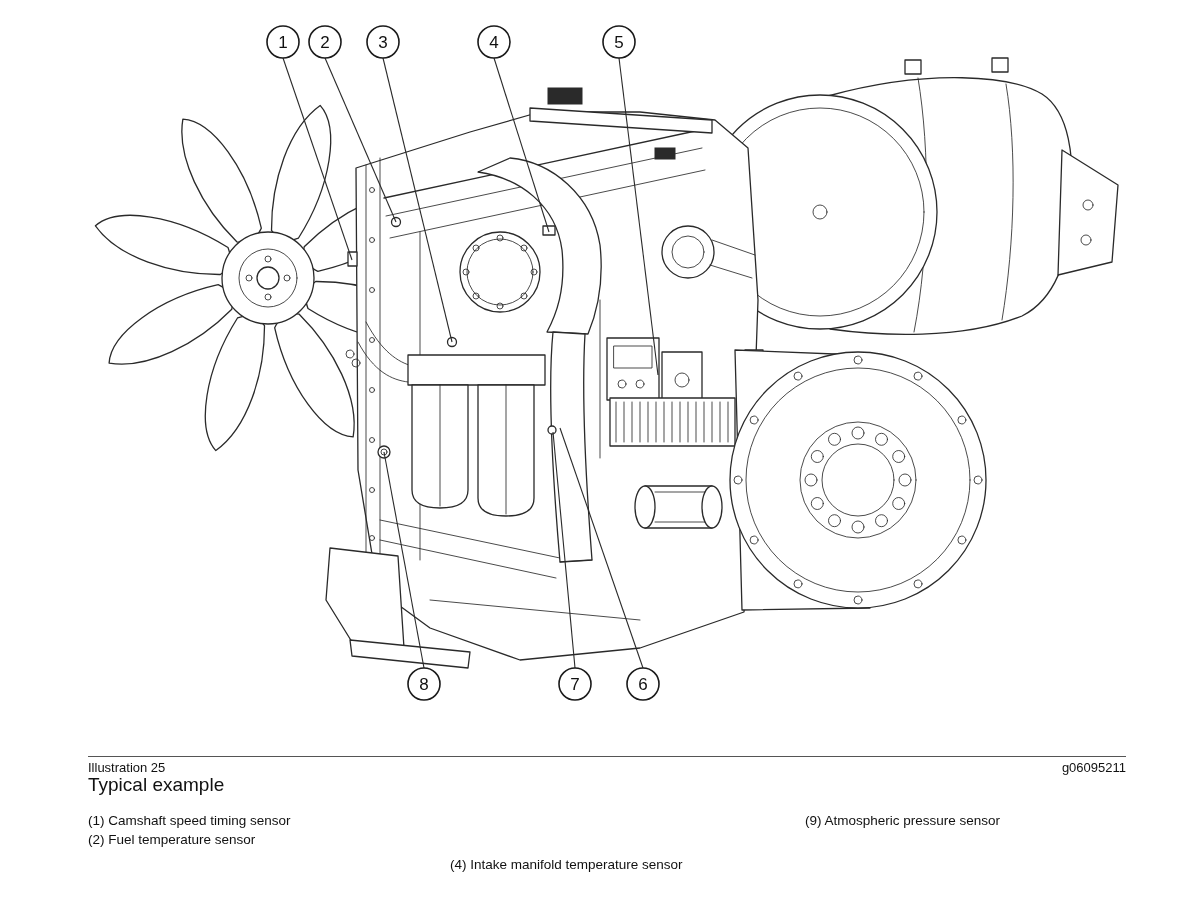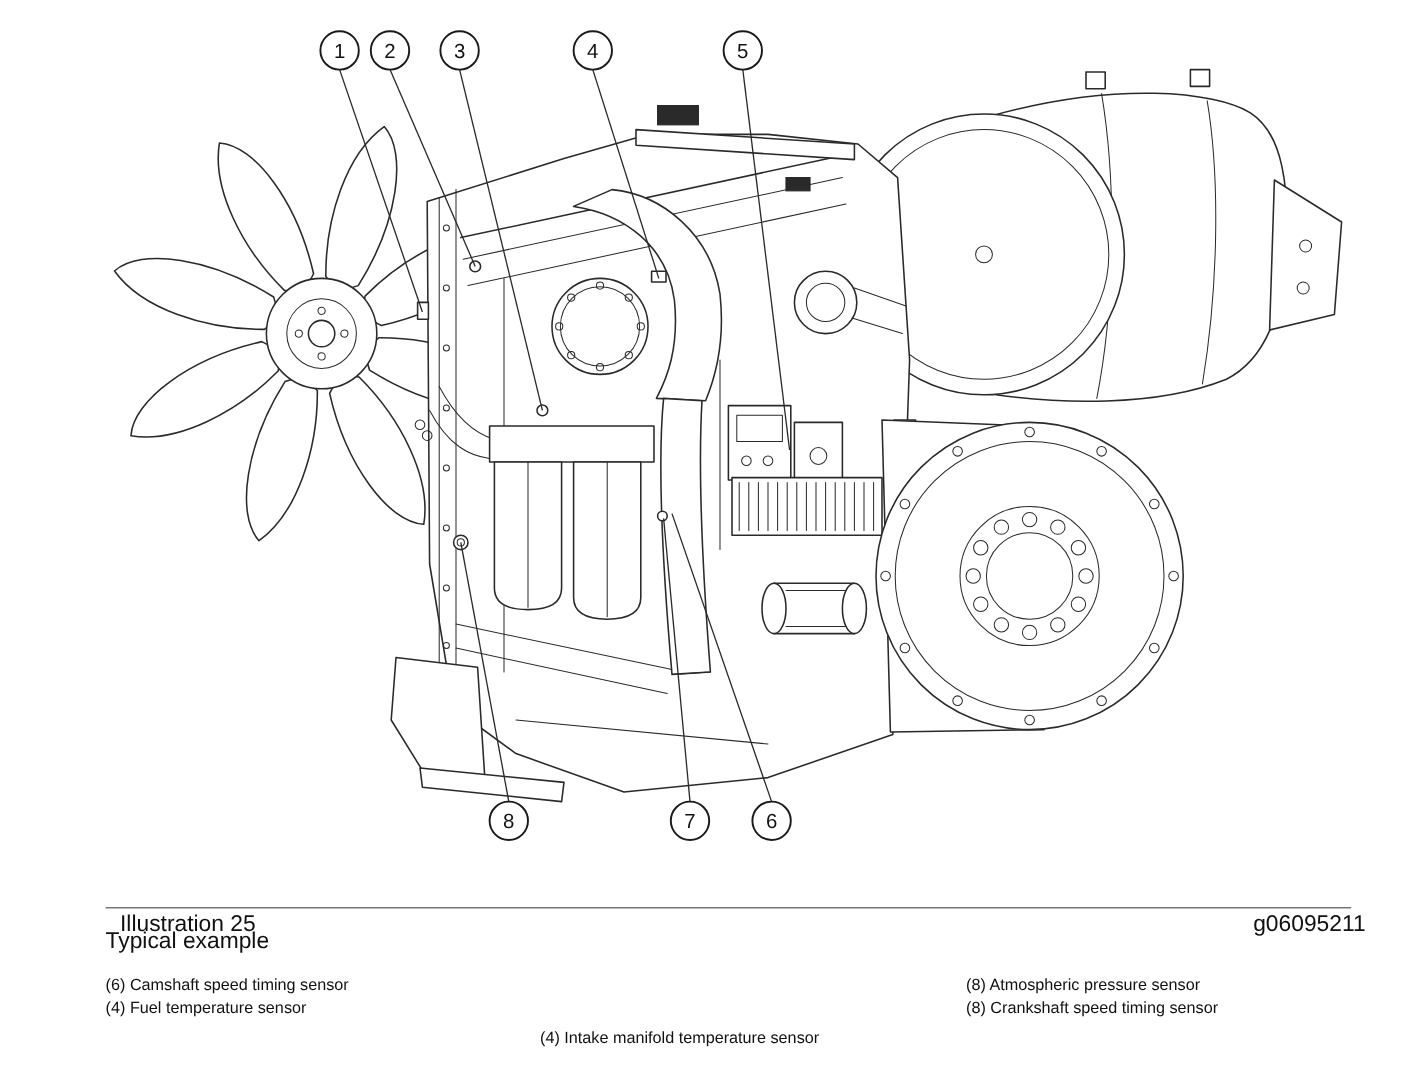--- a/index.html
+++ b/index.html
@@ -11,22 +11,22 @@
   .ln{fill:none;stroke:#2a2a2a;stroke-width:1.3;stroke-linejoin:round;stroke-linecap:round;}
   .thin{stroke-width:0.85;}
   .fw{fill:#ffffff;stroke:#2a2a2a;stroke-width:1.3;stroke-linejoin:round;}
   .dark{fill:#2a2a2a;stroke:#2a2a2a;}
   .leader{stroke:#2a2a2a;stroke-width:1.1;fill:none;}
   .callout circle{fill:#ffffff;stroke:#1a1a1a;stroke-width:1.6;}
   .callout text{font-family:"Liberation Sans",sans-serif;font-size:17px;fill:#111;text-anchor:middle;}
 
   
   .rule{position:absolute;left:88px;top:756px;width:1038px;height:1px;background:#555;}
-  .meta-row{position:absolute;left:100px;top:760px;width:1038px;display:flex;
-            justify-content:space-between;font-size:19px;}
+  .meta-row{position:absolute;left:88px;top:760px;width:1038px;display:flex;
+            justify-content:space-between;font-size:13px;}
   .caption{position:absolute;left:88px;top:774px;font-size:19px;}
   .legend{position:absolute;left:88px;top:811px;width:1045px;display:flex;}
   .legend-col-1{width:362px;}
   .legend-col-2{width:355px;margin-top:44px;}
   .legend-col-3{flex:1;}
   .legend-item{font-size:13.5px;line-height:19px;white-space:nowrap;}
 </style>
 </head>
 <body>
 
@@ -251,25 +251,24 @@
 
   <div class="meta-row">
     <span>Illustration 25</span>
     <span>g06095211</span>
   </div>
 
   <div class="caption">Typical example</div>
 
   <div class="legend">
     <div class="legend-col-1">
-      <div class="legend-item">(6) Camshaft speed timing sensor</div>
-      <div class="legend-item">(4) Fuel temperature sensor</div>
+      <div class="legend-item">(1) Camshaft speed timing sensor</div>
+      <div class="legend-item">(2) Fuel temperature sensor</div>
     </div>
     <div class="legend-col-2">
       <div class="legend-item">(4) Intake manifold temperature sensor</div>
     </div>
     <div class="legend-col-3">
-      <div class="legend-item">(8) Atmospheric pressure sensor</div>
-      <div class="legend-item">(8) Crankshaft speed timing sensor</div>
+      <div class="legend-item">(9) Atmospheric pressure sensor</div>
     </div>
   </div>
 
 </div>
 
 </body></html>

